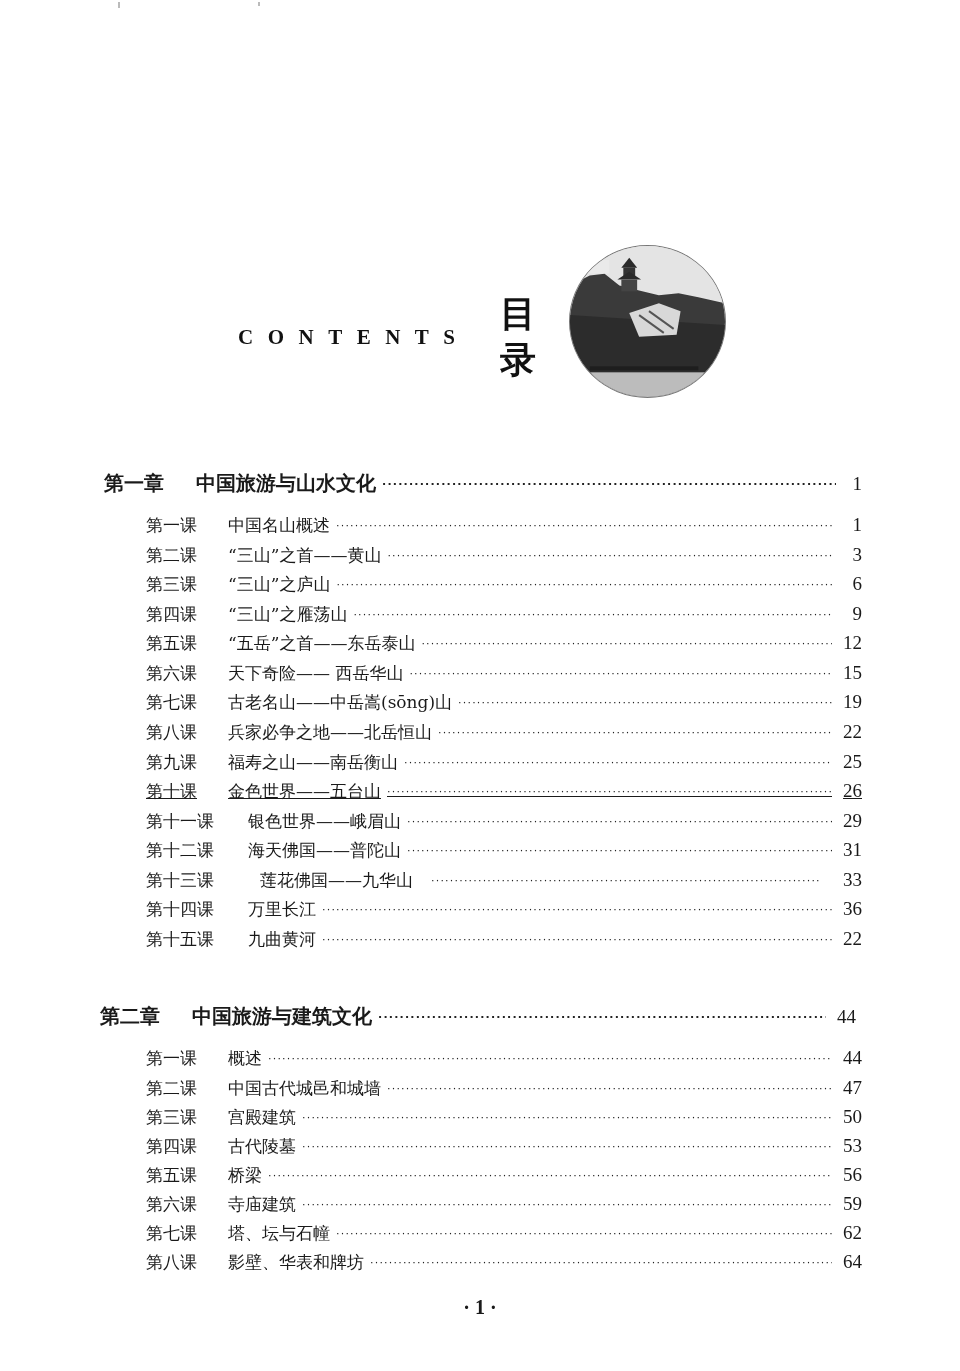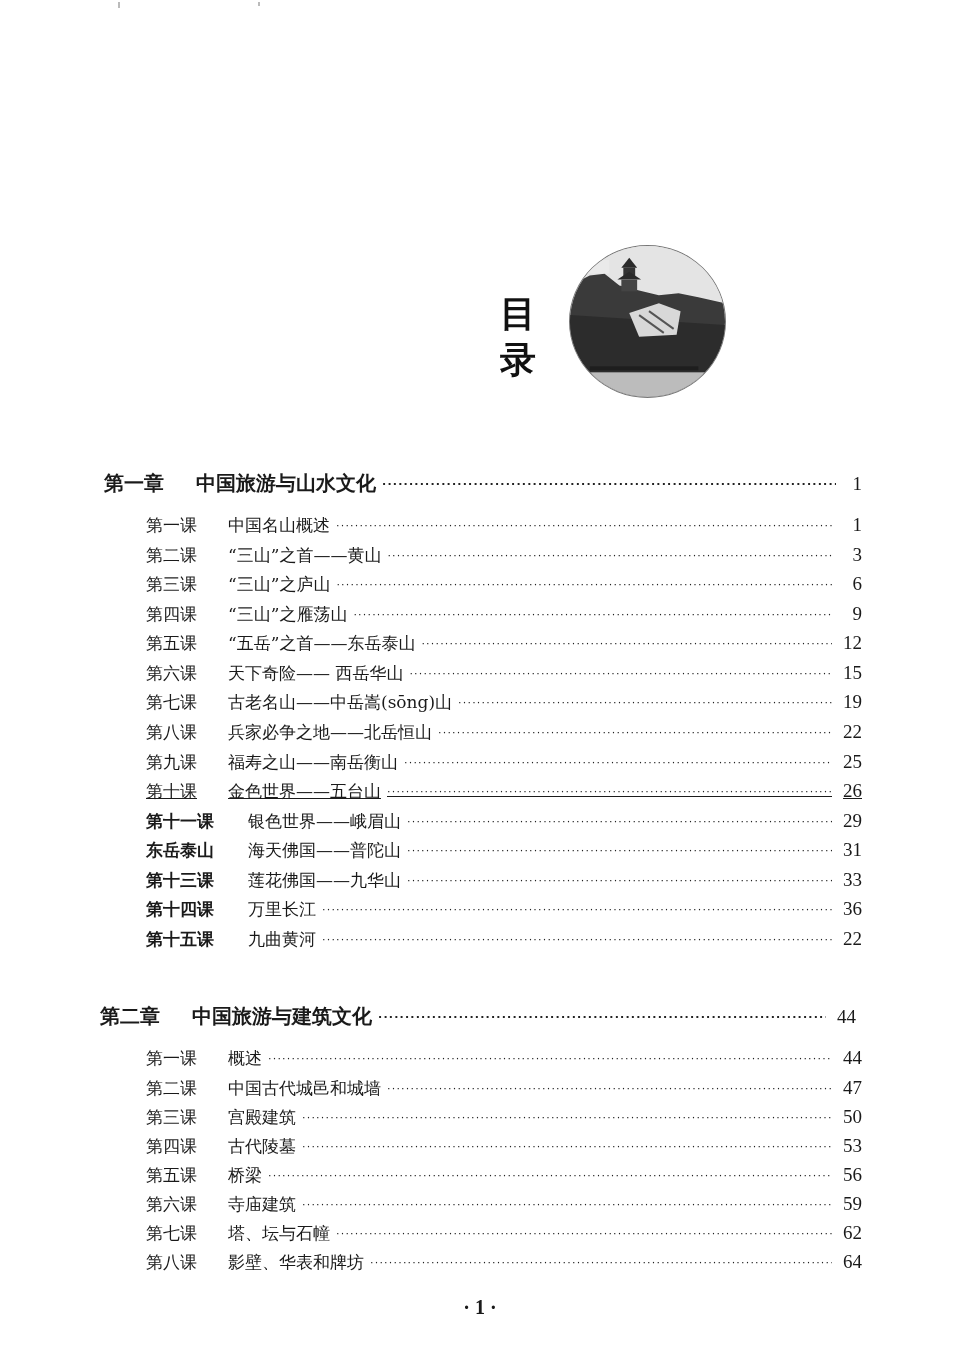--- a/index.html
+++ b/index.html
@@ -41,36 +41,37 @@
     .row .page { flex: none; text-align: right; font-family: "Liberation Serif", "DejaVu Serif", serif; }
 
     .chapter { left: 104px; width: 758px; font-weight: bold; font-size: 20px; font-family: "DejaVu Sans", "Liberation Sans", sans-serif; }
     .chapter .num { width: 92px; }
     .chapter .page { font-weight: normal; font-size: 19px; width: 20px; font-family: "Liberation Serif", serif; }
     .chapter2 { left: 100px; width: 756px; }
     .chapter2 .page { width: 24px; }
 
     .lesson { font-size: 17px; font-family: "DejaVu Serif", "Liberation Serif", serif; }
     .lesson .num { width: 82px; }
-    .lesson.wide .num { width: 102px; font-weight: bold; }
+    .lesson.wide .num { width: 102px; }
     .lesson .page { font-size: 19px; width: 24px; }
 
     .page-footer {
       position: absolute; left: 0; width: 960px; top: 1296px; text-align: center;
       font-family: "Liberation Serif", "DejaVu Serif", serif; font-weight: bold; font-size: 20px;
     }
     .speck { position: absolute; width: 2px; height: 6px; background: #bbb; }
   </style>
 </head>
 <body>
 
 <div class="speck" style="left:118px; top:2px;"></div>
 <div class="speck" style="left:258px; top:2px; height:4px;"></div>
 
 <div class="header-block">
+  <div class="contents-word">CONTENTS</div>
   <div class="mulu">
     <span>目</span>
     <span>录</span>
   </div>
   <div class="photo">
     <svg viewBox="0 0 157 153">
       <rect x="0" y="0" width="157" height="153" fill="#e4e4e4"></rect>
       <path d="M0 40 L20 30 L35 28 L50 40 L70 45 L90 50 L110 48 L130 52 L157 58 L157 153 L0 153 Z" fill="#3a3a3a"></path>
       <path d="M0 70 L157 80 L157 130 L0 130 Z" fill="#2c2c2c"></path>
       <polygon points="52,22 60,12 68,22" fill="#2a2a2a"></polygon>
@@ -155,26 +156,26 @@
     <span class="leader"></span>
     <span class="page">26</span>
   </div>
   <div class="row lesson wide" style="left:146px; width:716px; top:810px;">
     <span class="num">第十一课</span>
     <span class="title">银色世界——峨眉山</span>
     <span class="leader"></span>
     <span class="page">29</span>
   </div>
   <div class="row lesson wide" style="left:146px; width:716px; top:839px;">
-    <span class="num">东岳泰山</span>
+    <span class="num">第十二课</span>
     <span class="title">海天佛国——普陀山</span>
     <span class="leader"></span>
     <span class="page">31</span>
   </div>
-  <div class="row lesson wide" style="left:146px; width:716px; top:869px;">
+  <div class="row lesson wide" style="left:146px; width:716px; top:869px;gap:12px;">
     <span class="num">第十三课</span>
     <span class="title">莲花佛国——九华山</span>
     <span class="leader"></span>
     <span class="page">33</span>
   </div>
   <div class="row lesson wide" style="left:146px; width:716px; top:898px;">
     <span class="num">第十四课</span>
     <span class="title">万里长江</span>
     <span class="leader"></span>
     <span class="page">36</span>

